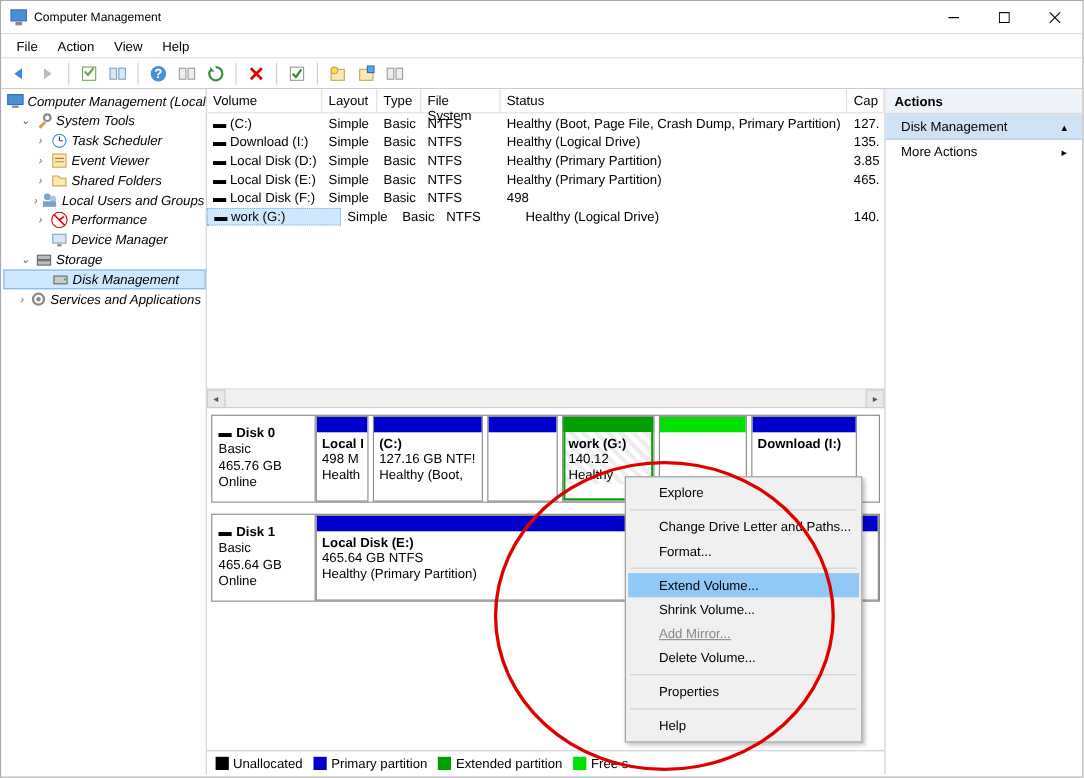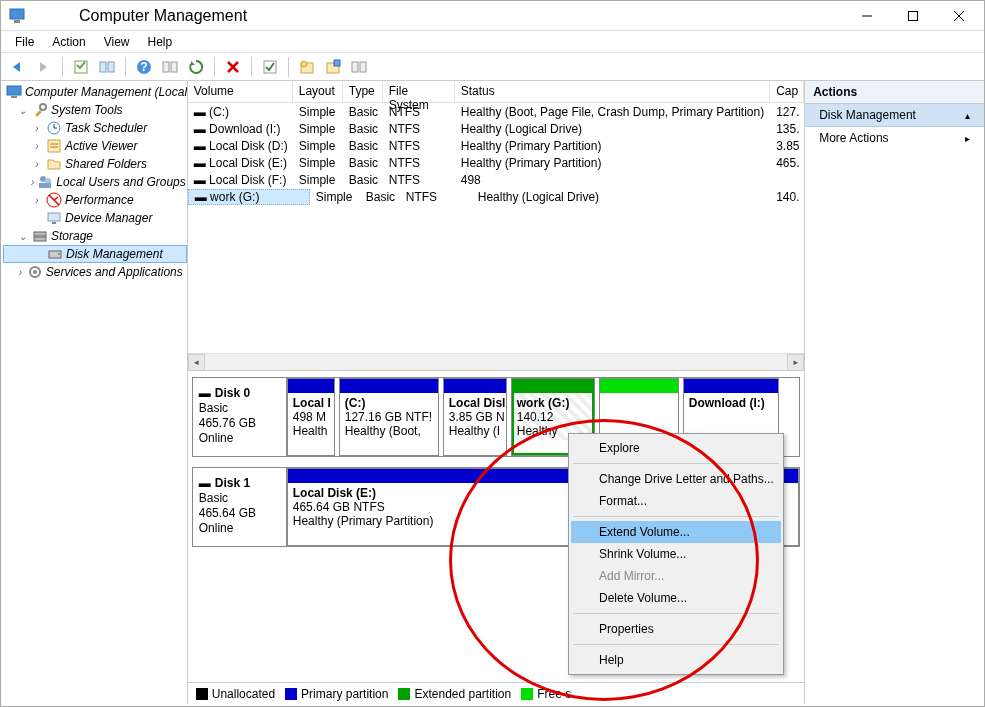--- a/index.html
+++ b/index.html
@@ -1,19 +1,19 @@
 <!DOCTYPE html>
 <html><head>
 <meta charset="utf-8">
 <style>
 * { box-sizing: border-box; margin: 0; padding: 0; font-family: "Segoe UI", Tahoma, sans-serif; font-size: 12px; }
 body { background: #fff; width: 985px; height: 707px; overflow: hidden; position: relative; border: 1px solid #aaa; }
 .titlebar { height: 30px; display: flex; align-items: center; padding: 0 2px; border-bottom: 1px solid #ddd; background:#fff;}
 .titlebar .app-icon { width:16px; height:16px; margin:0 6px; }
-.titlebar .title { flex:1; font-size:16px;margin-left:48px; }
+.titlebar .title { flex:1; font-size:11px; }
 .titlebar .winbtns { display:flex; }
 .titlebar .winbtn { width:46px; height:30px; display:flex; align-items:center; justify-content:center; }
 .menubar { height:22px; display:flex; align-items:center; padding:0 6px; gap:2px; border-bottom:1px solid #ddd;}
 .menubar .menuitem { padding:2px 8px; }
 .toolbar { height:28px; display:flex; align-items:center; padding:0 6px; gap:4px; border-bottom:1px solid #ccc;}
 .toolbar .tbtn { width:22px; height:22px; display:flex; align-items:center; justify-content:center; border:1px solid transparent;}
 .toolbar .tsep { width:1px; height:20px; background:#ccc; margin:0 3px;}
 .body { display:flex; height: calc(100% - 82px); }
 .tree { width:190px; border-right:1px solid #ccc; overflow:hidden; padding:2px 0 0 2px; }
 .tree-row { display:flex; align-items:center; height:18px; gap:3px; white-space:nowrap; padding-right:4px;font-style:italic;}
@@ -47,21 +47,21 @@
 .legend .swatch{width:12px;height:12px;display:inline-block;margin-right:4px;vertical-align:middle;}
 .actions { width:182px; display:flex; flex-direction:column;}
 .actions-header { background:#eef3f9; padding:4px 8px; font-weight:bold; border-bottom:1px solid #ccc;}
 .actions-item { padding:4px 14px; display:flex; justify-content:space-between; align-items:center;}
 .actions-item.bar { background:#d0e2f5; border-bottom:1px solid #b8c8da;}
 .arrow-up::after{content:"▴";font-size:10px;}
 .arrow-right::after{content:"▸";font-size:10px;}
 .context-menu { position:absolute; left:567px; top:432px; width:216px; background:#f0f0f0; border:1px solid #999; box-shadow:2px 2px 4px rgba(0,0,0,0.25); padding:3px 2px;}
 .context-menu .cmitem { padding:4px 24px 4px 28px; white-space:nowrap;}
 .context-menu .cmitem.highlight { background:#90c8f6;}
-.context-menu .cmitem.disabled { color:#888;}
+.context-menu .cmitem.disabled { color:#888;text-decoration:underline;}
 .context-menu .cmsep { height:1px; background:#ccc; margin:4px 2px;}
 .red-circle { position:absolute; left:448px; top:418px; width:310px; height:282px; border:3px solid #e00000; border-radius:50%; pointer-events:none;}
 svg{display:block;}
 </style>
 </head>
 <body>
 
 <div class="titlebar">
   <span class="app-icon">
     <svg width="16" height="16">
@@ -211,21 +211,21 @@
       </div>
     <div class="tree-row indent2">
         <span class="expander">›</span>
         <span class="t-icon">
           <svg width="16" height="16">
             <rect x="2" y="2" width="12" height="12" fill="#fce9b5" stroke="#caa54a"></rect>
             <line x1="4" y1="6" x2="12" y2="6" stroke="#b07d2b"></line>
             <line x1="4" y1="9" x2="12" y2="9" stroke="#b07d2b"></line>
           </svg>
         </span>
-        <span>Active Viewer</span>
+        <span>Event Viewer</span>
       </div>
     <div class="tree-row indent2">
         <span class="expander">›</span>
         <span class="t-icon">
           <svg width="16" height="16">
             <path d="M2 4 h5 l2 2 h5 v7 h-12 z" fill="#fce9b5" stroke="#caa54a"></path>
           </svg>
         </span>
         <span>Shared Folders</span>
       </div>
@@ -383,25 +383,20 @@
           <div class="part" style="width:100px">
               <div class="pbar" style="background:#0000cc"></div>
               <div class="pbody">
                 <div class="pname">(C:)</div>
                 <div>127.16 GB NTF!</div>
                 <div>Healthy (Boot,</div>
               </div>
             </div>
           <div class="part" style="width:64px">
               <div class="pbar" style="background:#0000cc"></div>
-              <div class="pbody">
-                <div class="pname">Local Disl</div>
-                <div>3.85 GB N</div>
-                <div>Healthy (I</div>
-              </div>
             </div>
           <div class="part selected" style="width:84px">
               <div class="pbar" style="background:#00a000"></div>
               <div class="pbody">
                 <div class="pname">work  (G:)</div>
                 <div>140.12 </div>
                 <div>Healthy</div>
               </div>
             </div>
           <div class="part" style="width:80px">

